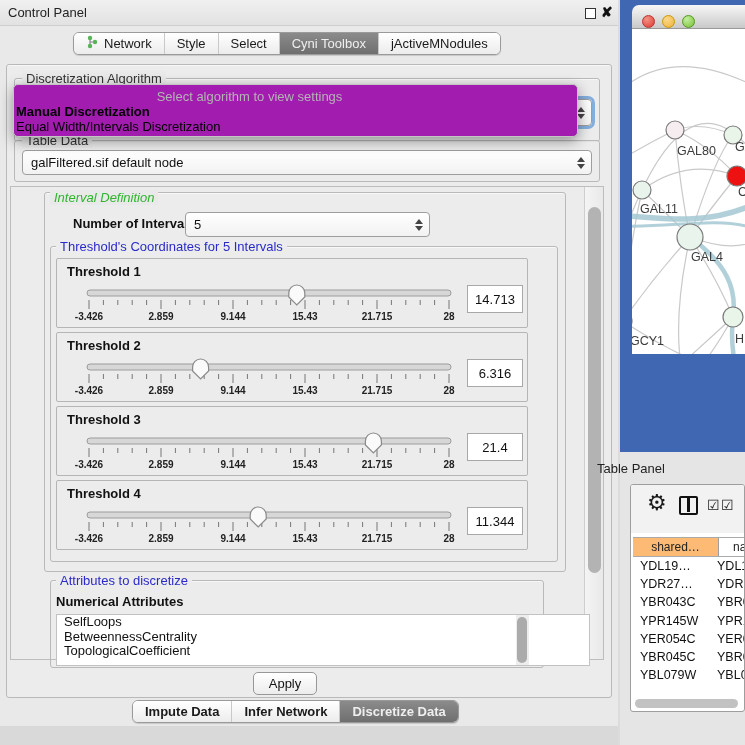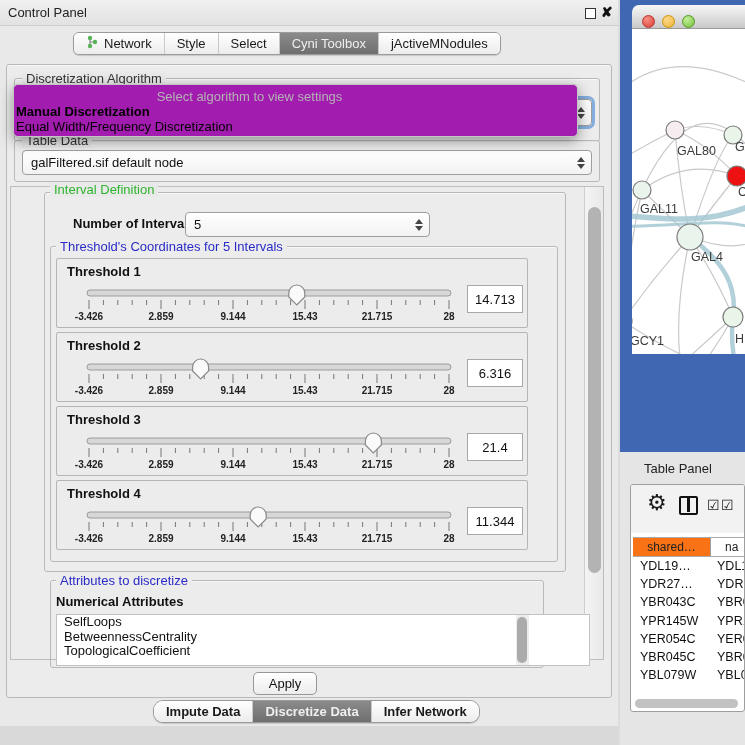--- a/index.html
+++ b/index.html
@@ -51,29 +51,29 @@
 
   #apply-btn { left:253px; top:672px; width:64px; height:23px; border:1px solid #979797; border-radius:5px; background:linear-gradient(#ffffff,#ececec); font-size:13px; color:#111; display:flex; align-items:center; justify-content:center; }
 
   
   #net-frame { left:620px; top:0; width:125px; height:452px; background:#4067b1; }
   #net-titlebar { left:632px; top:5px; width:113px; height:24px; background:linear-gradient(#f7f7f7,#c9c9c9); border-radius:7px 0 0 0; border-bottom:1px solid #9a9a9a; }
   .traffic { position:absolute; top:10px; width:13px; height:13px; border-radius:50%; }
   #net-canvas { left:632px; top:29px; width:113px; height:325px; background:#fff; overflow:hidden; }
 
   #table-area { left:620px; top:452px; width:125px; height:293px; background:#e5e5e5; }
-  #tp-title { left:644px; top:461px; font-size:13px; color:#222; }
+  #tp-title { left:597px; top:461px; font-size:13px; color:#222; }
   #table-box { left:630px; top:484px; width:115px; height:228px; background:#fff; border:1px solid #9e9e9e; border-radius:3px; overflow:hidden; }
   #tp-toolbar { position:absolute; left:0; top:0; width:100%; height:48px; background:#f2f2f2; }
   #gear-icon { position:absolute; left:16px; top:5px; font-size:22px; color:#1a1a1a; }
   #split-icon { position:absolute; left:48px; top:11px; width:19px; height:19px; border:2.5px solid #111; border-radius:2px; }
   #split-icon::after { content:""; position:absolute; left:6px; top:0; width:2.5px; height:14px; background:#111; }
   .cb-icon { position:absolute; top:12px; font-size:14px; color:#222; }
   #tp-header { position:absolute; left:2px; top:52px; height:20px; display:flex; font-size:12px; color:#222; border-top:1px solid #aaa; border-bottom:1px solid #aaa; }
-  #tp-col1 { width:78px; background:#f97316; border-right:1px solid #9e9e9e; display:flex; align-items:center; justify-content:center; }
+  #tp-col1 { width:86px; background:#fdba74; border-right:1px solid #9e9e9e; display:flex; align-items:center; justify-content:center; }
   #tp-col2 { width:60px; display:flex; align-items:center; padding-left:14px; }
   #tp-rows { position:absolute; left:2px; top:72px; width:112px; height:125px; overflow:hidden; }
   .tp-row { display:flex; height:18.2px; font-size:12.5px; color:#111; align-items:center; }
   .tp-row .c1 { width:86px; padding-left:7px; }
   .tp-row .c2 { width:40px; padding-left:8px; overflow:hidden; white-space:nowrap; }
   #h-scroll-thumb { position:absolute; left:4px; top:214px; width:103px; height:9px; background:#c2c2c2; border-radius:5px; }
 
   #bottom-strip { left:0; top:726px; width:618px; height:19px; background:#d9d9d9; }
 </style>
 </head>
@@ -120,41 +120,41 @@
     <span class="arrows">
         <i class="up"></i>
         <i class="dn"></i>
       </span>
   </div>
 
   <div id="algo-popup" class="abs">
     <div class="hint">Select algorithm to view settings</div>
     <div id="algo-options">
         <div class="opt sel">Manual Discretization</div>
-        <div class="opt">Equal Width/Frequency Discretization</div>
+        <div class="opt">Equal Width/Intervals Discretization</div>
       </div>
   </div>
 
   <div class="abs groupbox" style="left:14px; top:140px; width:586px; height:42px;"></div>
   <span class="grouplabel" style="left:22px; top:133px; color:#333;">Table Data</span>
   <div class="combo" style="left:22px; top:150px; width:570px; height:25px;">
     <span>galFiltered.sif default node</span>
     <span class="arrows">
         <i class="up"></i>
         <i class="dn"></i>
       </span>
   </div>
 
   <div id="main-scroll" class="abs"></div>
   <div class="vscroll-track abs" style="left:584px; top:187px; width:19px; height:472px;">
     <div class="scroll-thumb" style="left:3px; top:20px; width:13px; height:366px;"></div>
   </div>
 
   <div class="abs groupbox" style="left:44px; top:192px; width:522px; height:380px;"></div>
-  <span class="grouplabel green" style="left:50px; top:182px;">Interval Definition</span>
+  <span class="grouplabel green" style="left:50px; top:190px;font-style:italic;">Interval Definition</span>
 
   <span class="abs" style="left:73px; top:216px; font-size:13px; font-weight:bold; color:#111;">Number of Intervals</span>
   <div class="combo" style="left:185px; top:212px; width:245px; height:25px;">
     <span>5</span>
     <span class="arrows">
         <i class="up"></i>
         <i class="dn"></i>
       </span>
   </div>
 
@@ -333,29 +333,29 @@
       <div class="attr-item">TopologicalCoefficient</div>
     </div>
   <div class="vscroll-track abs" style="left:516px; top:615px; width:13px; height:50px; border:none; background:#ededed;">
     <div class="scroll-thumb" style="left:1px; top:2px; width:10px; height:46px; background:#ababab;"></div>
   </div>
 
   <div id="apply-btn" class="abs">
     <span>Apply</span>
   </div>
 
-  <div class="abs tabstrip" id="bottom-tabs" style="left:153px; top:700px;border-radius:10px;">
+  <div class="abs tabstrip" id="bottom-tabs" style="left:132px; top:700px;">
       <div class="tabbtn" style="font-weight: bold;">
         <span>Impute Data</span>
       </div>
+      <div class="tabbtn" style="font-weight: bold;">
+        <span>Infer Network</span>
+      </div>
       <div class="tabbtn sel" style="font-weight: bold;">
         <span>Discretize Data</span>
-      </div>
-      <div class="tabbtn" style="font-weight: bold;">
-        <span>Infer Network</span>
       </div>
     </div>
   <div id="bottom-strip" class="abs"></div>
 </div>
 
 <div id="net-frame" class="abs"></div>
 <div id="net-titlebar" class="abs">
   <span class="traffic" style="left:10px; background:radial-gradient(circle at 35% 30%, #f59287, #dc3b30); border:1px solid #b33; "></span>
   <span class="traffic" style="left:30px; background:radial-gradient(circle at 35% 30%, #fbd88a, #efb33c); border:1px solid #c90;"></span>
   <span class="traffic" style="left:50px; background:radial-gradient(circle at 35% 30%, #c2ef9a, #77c03a); border:1px solid #592;"></span>

